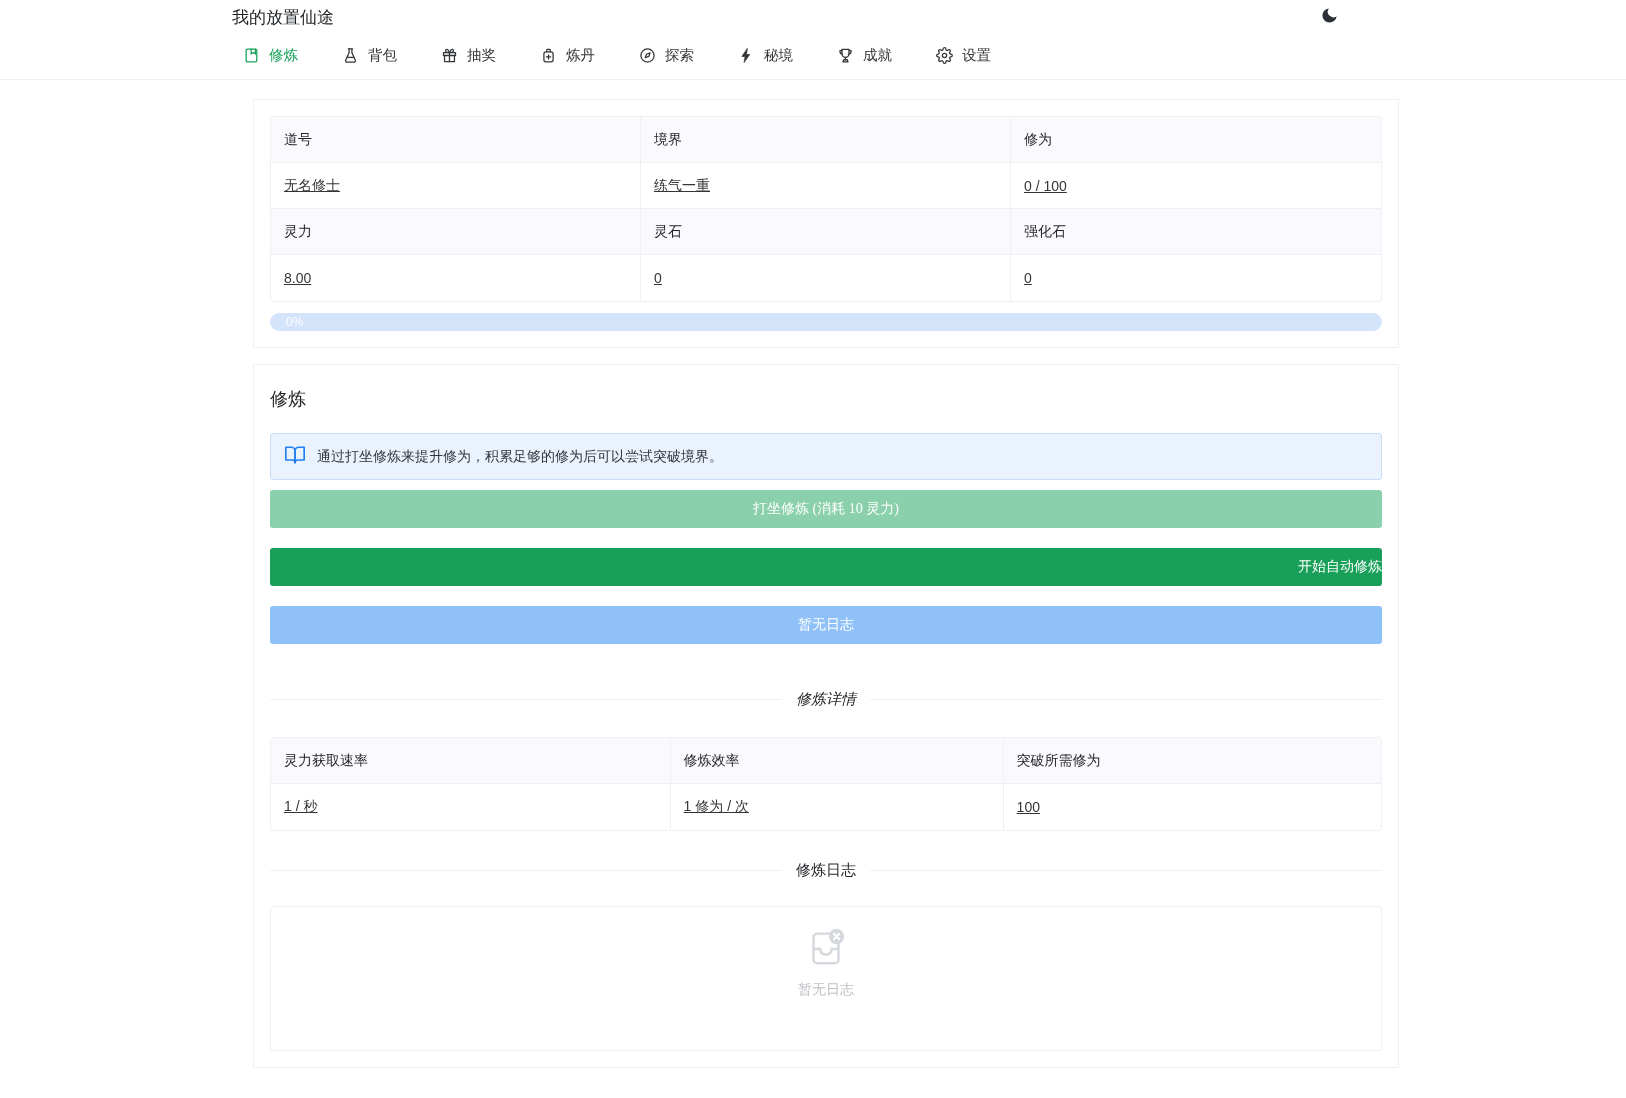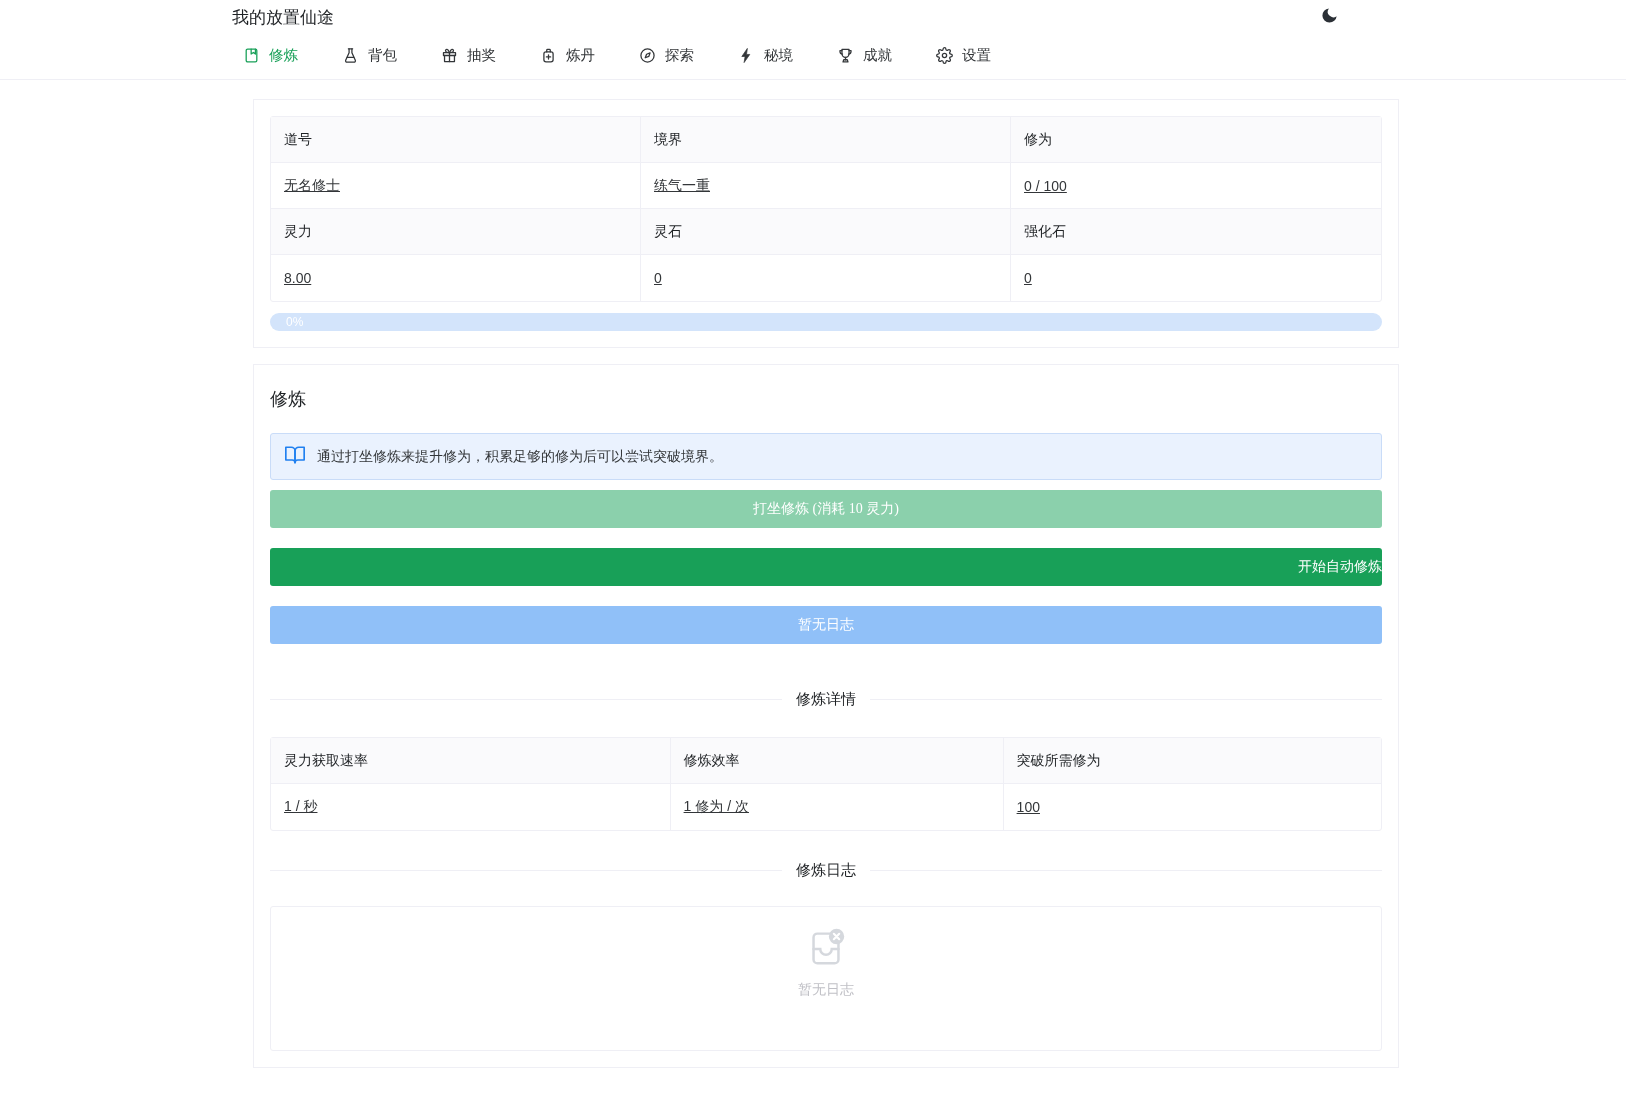--- a/index.html
+++ b/index.html
@@ -55,21 +55,21 @@
   
   .btn { display: block; width: 100%; height: 38px; border: none; border-radius: 3px; color: #fff; font-size: 14px; font-family: Liberation Serif, serif; cursor: pointer; }
   .btn-meditate { background: #8bd0ac; margin-top: 10px; cursor: not-allowed; }
   .btn-auto { background: #18a058; margin-top: 20px; text-align: right; }
   .btn-breakthrough { background: #90c0f8; margin-top: 20px; cursor: not-allowed; }
 
   
   .divider { display: flex; align-items: center; color: #1f2225; font-size: 15px; }
   .divider::before, .divider::after { content: ""; flex: 1; height: 1px; background: #efeff5; }
   .divider span { padding: 0 14px; }
-  .divider-details { margin: 46px 0 28px; }
+  .divider-details { margin: 46px 0 28px; font-style: italic; }
   .divider-log { margin: 30px 0 26px; }
 
   
   .log-empty { border: 1px solid #efeff5; border-radius: 3px; min-height: 145px; padding: 18px; display: flex; flex-direction: column; align-items: center; }
   .empty-text { margin-top: 7px; color: #c0c0c6; font-size: 14px; text-align: right; }
 </style>
 </head>
 <body>
 
 <header class="header">

